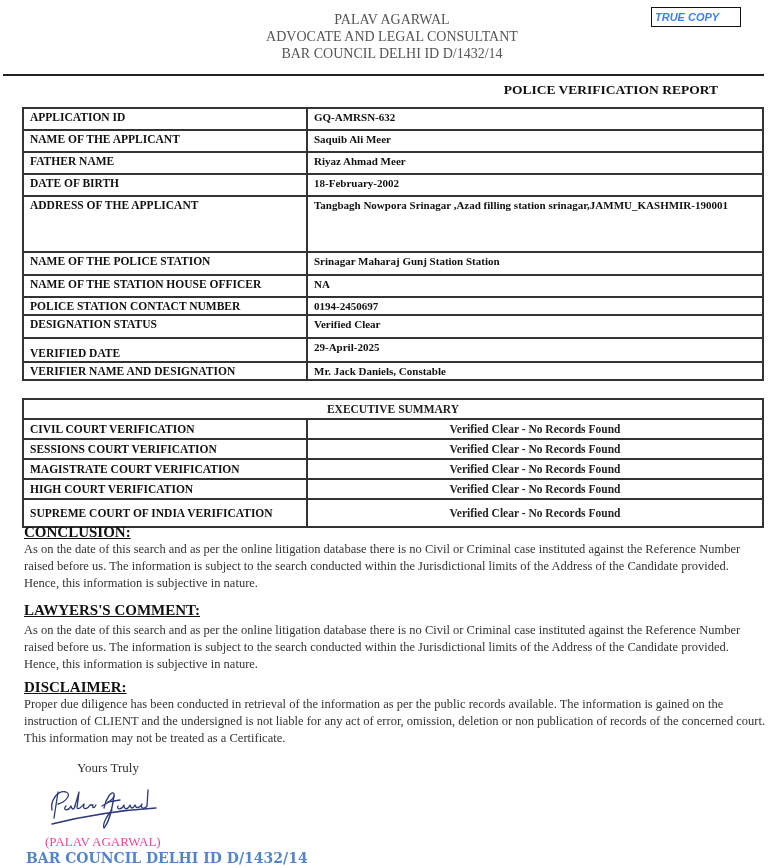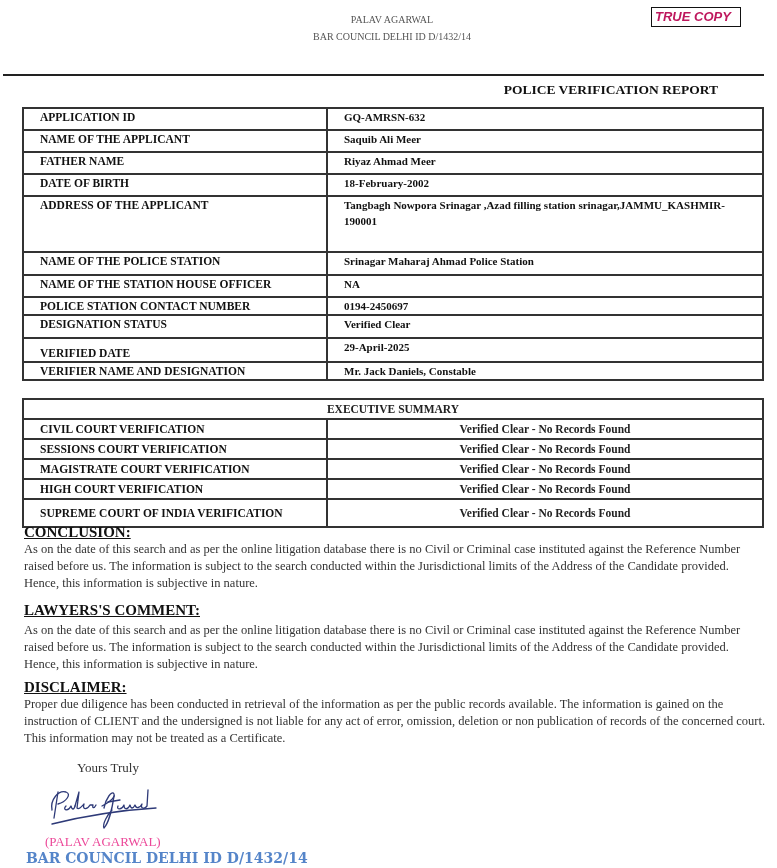--- a/index.html
+++ b/index.html
@@ -1,23 +1,23 @@
 <!DOCTYPE html>
 <html><head>
 <meta charset="utf-8">
 <style>
   html, body { margin: 0; padding: 0; background: #ffffff; }
   body { width: 777px; height: 868px; position: relative; overflow: hidden; font-family: "Liberation Serif", "DejaVu Serif", serif; color: #222; }
-  .letterhead { position: absolute; top: 11px; left: 200px; width: 384px; text-align: center; color: #555; font-size: 10px; line-height: 17px; }
-  .true-copy { position: absolute; top: 7px; left: 651px; width: 85px; height: 18px; border: 1.5px solid #111; font-family: "Liberation Sans", sans-serif; font-style: italic; font-weight: bold; font-size: 13px; line-height: 18px; padding-left: 3px; box-sizing: content-box; color: #be185d; }
+  .letterhead { position: absolute; top: 11px; left: 200px; width: 384px; text-align: center; color: #555; font-size: 14px; line-height: 17px; }
+  .true-copy { position: absolute; top: 7px; left: 651px; width: 85px; height: 18px; border: 1.5px solid #111; font-family: "Liberation Sans", sans-serif; font-style: italic; font-weight: bold; font-size: 11px; line-height: 18px; padding-left: 3px; box-sizing: content-box; color: #3b82f6; }
   .hr { position: absolute; top: 74px; left: 3px; width: 761px; height: 2px; background: #222; }
   .report-title { position: absolute; top: 82px; left: 0; width: 718px; text-align: right; padding-right: 0; font-weight: bold; font-size: 13.5px; text-decoration: underline; color: #111; }
   .report-title span { display: inline-block; }
   table { border-collapse: collapse; position: absolute; left: 22px; width: 742px; }
-  td { border: 2px solid #333; padding: 0 16px; font-size: 11.5px; vertical-align: top; line-height: 16px; }
+  td { border: 2px solid #333; padding: 0 6px; font-size: 11.5px; vertical-align: top; line-height: 16px; }
   .details td.k { width: 270px; font-weight: bold; color: #111; }
   .details td.v { font-weight: bold; font-size: 11px; color: #111; }
   .details { top: 107px; }
   .summary { top: 398px; }
   .summary td { font-size: 11.5px; font-weight: bold; vertical-align: middle; line-height: 16px; }
   .summary td.k { width: 270px; color: #111; margin-left: 20px; }
   .summary td.v { text-align: center; }
   .summary td.head { text-align: center; font-weight: bold; }
   .section { position: absolute; left: 24px; width: 742px; font-size: 12.5px; line-height: 17px; color: #333; }
   .section .h { font-weight: bold; text-decoration: underline; color: #111; font-size: 15px; }
@@ -25,20 +25,21 @@
   .yours { position: absolute; left: 77px; top: 2px; font-size: 13px; color: #333; }
   .signature { position: absolute; left: 44px; top: 22px; width: 115px; height: 55px; }
   .printed-name { position: absolute; left: 45px; top: 76px; font-size: 13px; color: #ec4899; }
   .bar-id { position: absolute; left: 26px; top: 92px; font-size: 14px; font-weight: bold; color: #5585c9; font-family: "DejaVu Serif", serif; }
 </style>
 </head>
 <body>
 
 <div class="letterhead">
   <div>PALAV AGARWAL</div>
+  <div>ADVOCATE AND LEGAL CONSULTANT</div>
   <div>BAR COUNCIL DELHI ID D/1432/14</div>
 </div>
 
 <div class="true-copy">TRUE COPY</div>
 
 <div class="hr"></div>
 
 <div class="report-title"><span>POLICE VERIFICATION REPORT</span></div>
 
 <table class="details">
@@ -58,21 +59,21 @@
   <tr style="height:22px">
         <td class="k">DATE OF BIRTH</td>
         <td class="v">18-February-2002</td>
       </tr>
   <tr style="height:56px">
         <td class="k">ADDRESS OF THE APPLICANT</td>
         <td class="v">Tangbagh Nowpora Srinagar ,Azad filling station srinagar,JAMMU_KASHMIR-190001</td>
       </tr>
   <tr style="height:23px">
         <td class="k">NAME OF THE POLICE STATION</td>
-        <td class="v">Srinagar Maharaj Ahmad Police Station</td>
+        <td class="v">Srinagar Maharaj Gunj Station Station</td>
       </tr>
   <tr style="height:22px">
         <td class="k">NAME OF THE STATION HOUSE OFFICER</td>
         <td class="v">NA</td>
       </tr>
   <tr style="height:15px">
         <td class="k">POLICE STATION CONTACT NUMBER</td>
         <td class="v">0194-2450697</td>
       </tr>
   <tr style="height:23px">

